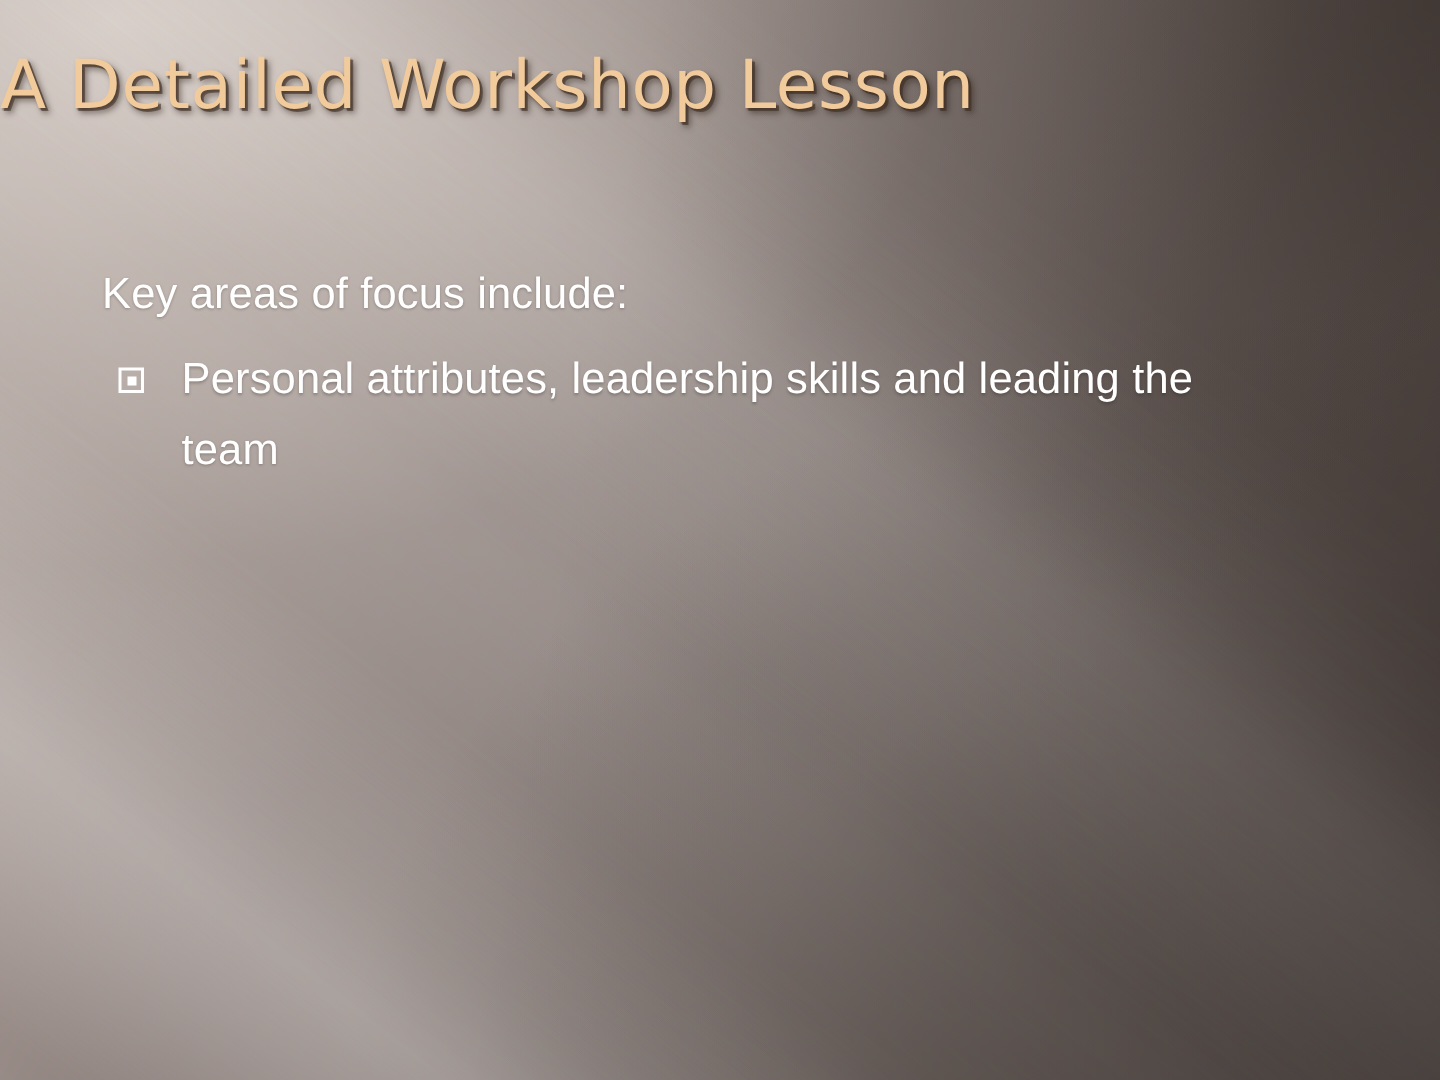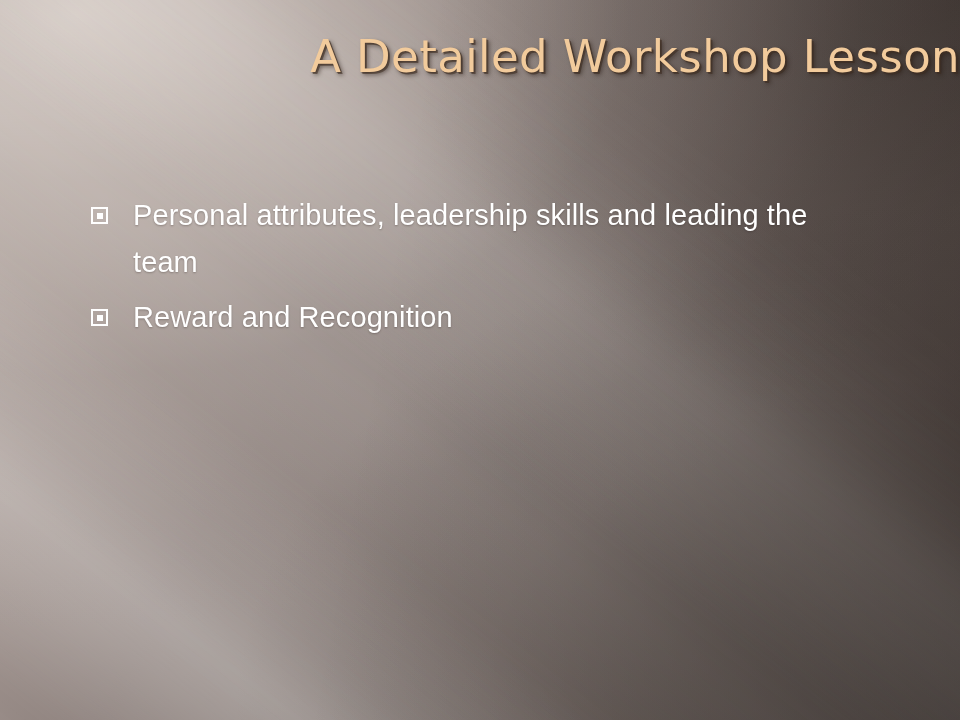--- a/index.html
+++ b/index.html
@@ -136,21 +136,21 @@
     width: 100%;
     height: 100%;
     z-index: 2;
   }
 
   .title-block {
     position: absolute;
     left: 0;
     top: 28px;
     width: 960px;
-    text-align: right;
+    text-align: left;
   }
 
   .title-line {
     font-family: "DejaVu Sans", sans-serif;
     font-size: 45px;
     line-height: 58px;
     font-weight: 400;
     letter-spacing: 0.4px;
     color: #f2cb9c;
     text-shadow:
@@ -171,21 +171,21 @@
     font-size: 29px;
     line-height: 40px;
     color: #ffffff;
     letter-spacing: 0.1px;
     margin: 0 0 14px 0;
     text-shadow: 0 1px 2px rgba(40,30,26,0.30);
   }
 
   .bullet-list {
     list-style: none;
-    margin: 16px;
+    margin: 4px;
     padding: 0;
   }
 
   .bullet-item {
     position: relative;
     padding-left: 49px;
     margin-bottom: 8px;
     font-size: 29px;
     line-height: 47px;
     color: #ffffff;
@@ -232,27 +232,24 @@
   </div>
 
   <div class="content">
 
     <div class="title-block">
       <div class="title-line">A Detailed Workshop Lesson</div>
     </div>
 
     <div class="body-block">
 
+      <p class="lead-line">Key areas of focus include:</p>
 
       <ul class="bullet-list">
         <li class="bullet-item">
           <span class="bullet-mark"></span>
           <span class="bullet-text">Personal attributes, leadership skills and leading the team</span>
         </li>
-        <li class="bullet-item">
-          <span class="bullet-mark"></span>
-          <span class="bullet-text">Reward and Recognition</span>
-        </li>
       </ul>
 
     </div>
   </div>
 </div>
 
 </body></html>

